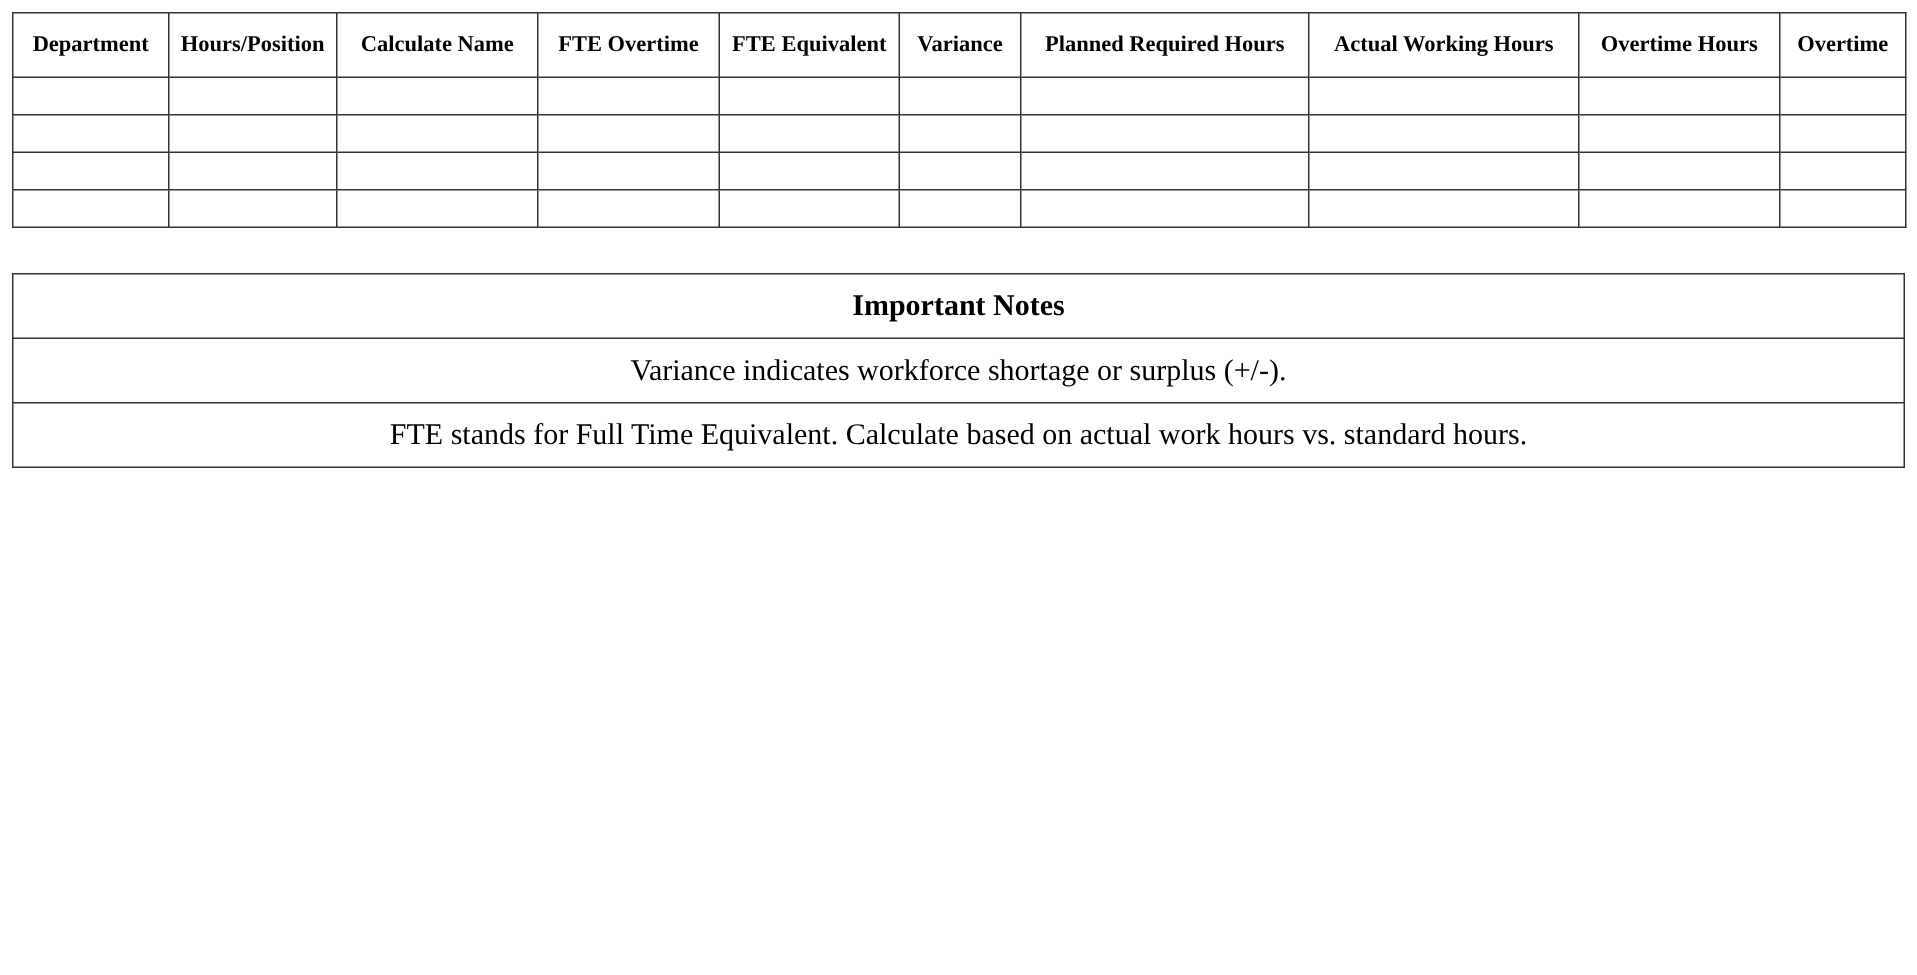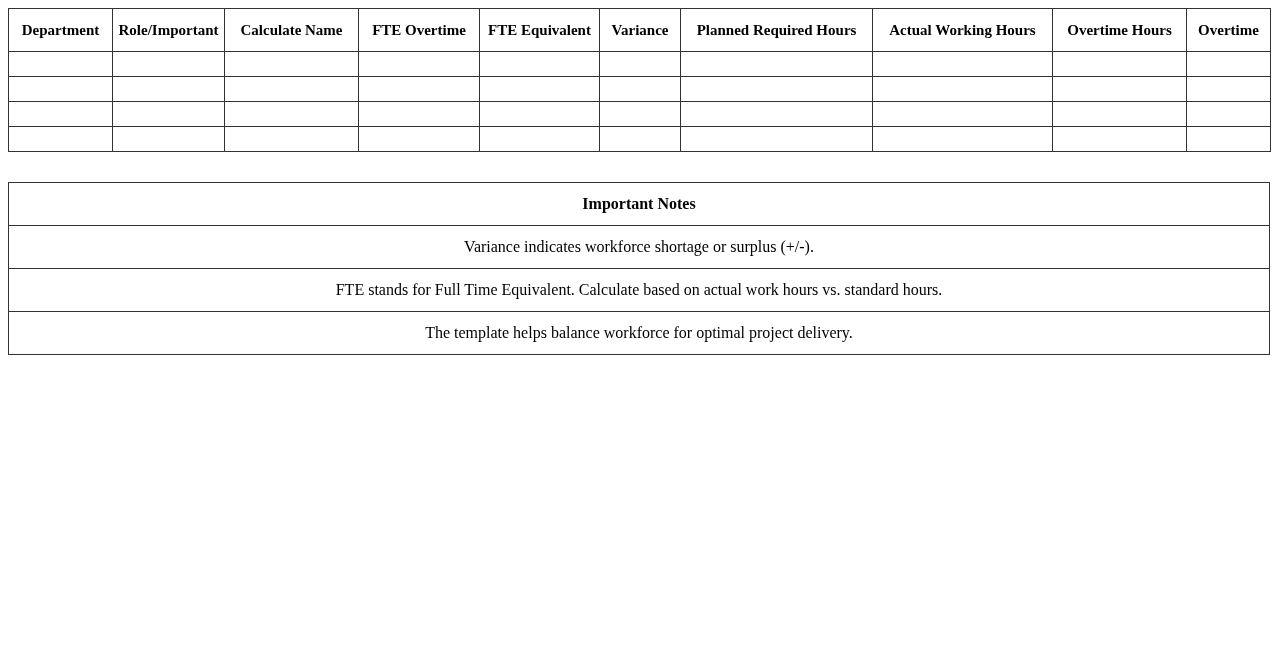--- a/index.html
+++ b/index.html
@@ -39,21 +39,21 @@
     }
     .grid td {
       height: 24px;
     }
     .notes {
       margin-top: 30px;
     }
     .notes th, .notes td {
       height: 42px;
       text-align: center;
-      font-size: 16px;
+      font-size: 20px;
     }
     .notes th {
       font-weight: bold;
     }
   </style>
 </head>
 <body>
 
 <div class="wrap">
   <table class="grid">
@@ -65,21 +65,21 @@
       <col style="width:120px">
       <col style="width:81px">
       <col style="width:192px">
       <col style="width:180px">
       <col style="width:134px">
       <col style="width:84px">
     </colgroup>
     <thead>
       <tr>
         <th>Department</th>
-        <th>Role/Important</th>
+        <th>Hours/Position</th>
         <th>Calculate Name</th>
         <th>FTE Overtime</th>
         <th>FTE Equivalent</th>
         <th>Variance</th>
         <th>Planned Required Hours</th>
         <th>Actual Working Hours</th>
         <th>Overtime Hours</th>
         <th>Overtime</th>
       </tr>
     </thead>
@@ -141,18 +141,15 @@
         <th>Important Notes</th>
       </tr>
     </thead>
     <tbody>
       <tr>
         <td>Variance indicates workforce shortage or surplus (+/-).</td>
       </tr>
       <tr>
         <td>FTE stands for Full Time Equivalent. Calculate based on actual work hours vs. standard hours.</td>
       </tr>
-      <tr>
-        <td>The template helps balance workforce for optimal project delivery.</td>
-      </tr>
     </tbody>
   </table>
 </div>
 
 </body></html>

